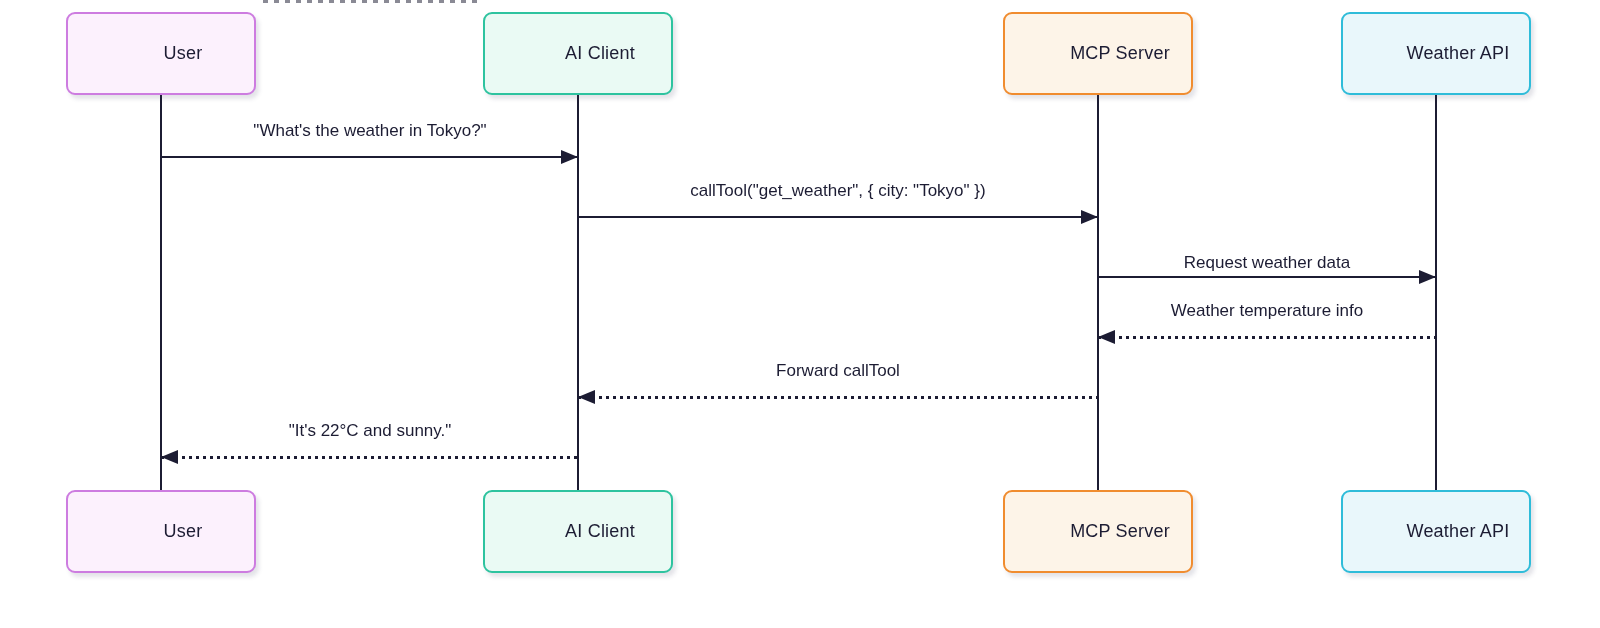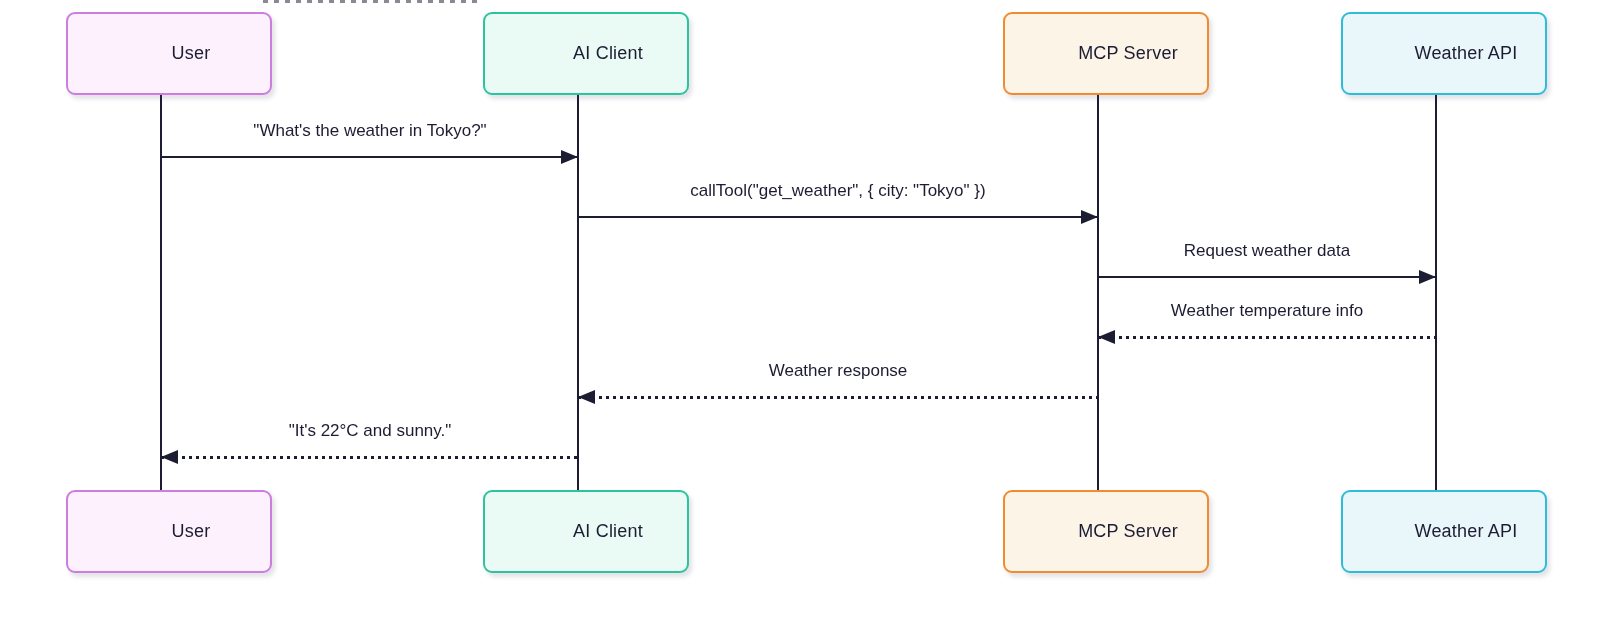--- a/index.html
+++ b/index.html
@@ -28,21 +28,21 @@
   }
   .lifeline {
     position: absolute;
     top: 95px;
     width: 2px;
     height: 397px;
     background: #1c1c33;
   }
   .pbox {
     position: absolute;
-    width: 206px;
+    width: 190px;
     height: 83px;
     border: 2px solid #888;
     border-radius: 9px;
     box-sizing: border-box;
     display: flex;
     align-items: center;
     justify-content: center;
     font-size: 18px;
     letter-spacing: 0.2px;
     box-shadow: 3px 4px 4px rgba(60, 60, 90, 0.14);
@@ -134,33 +134,33 @@
     <span class="shaft"></span>
     <span class="arrowhead"></span>
   </div>
 
   <div class="msg-label" style="left:838px;top:180px">callTool("get_weather", { city: "Tokyo" })</div>
   <div class="arrow solid dir-right" style="left:578px;top:217px;width:520px">
     <span class="shaft"></span>
     <span class="arrowhead"></span>
   </div>
 
-  <div class="msg-label" style="left:1267px;top:240px">Request weather data</div>
+  <div class="msg-label" style="left:1267px;top:252px">Request weather data</div>
   <div class="arrow solid dir-right" style="left:1098px;top:277px;width:338px">
     <span class="shaft"></span>
     <span class="arrowhead"></span>
   </div>
 
   <div class="msg-label" style="left:1267px;top:300px">Weather temperature info</div>
   <div class="arrow dotted dir-left" style="left:1098px;top:337px;width:338px">
     <span class="shaft"></span>
     <span class="arrowhead"></span>
   </div>
 
-  <div class="msg-label" style="left:838px;top:360px">Weather response</div>
+  <div class="msg-label" style="left:838px;top:360px">Forward callTool</div>
   <div class="arrow dotted dir-left" style="left:578px;top:397px;width:520px">
     <span class="shaft"></span>
     <span class="arrowhead"></span>
   </div>
 
   <div class="msg-label" style="left:370px;top:420px">"It's 22°C and sunny."</div>
   <div class="arrow dotted dir-left" style="left:161px;top:457px;width:417px">
     <span class="shaft"></span>
     <span class="arrowhead"></span>
   </div>

